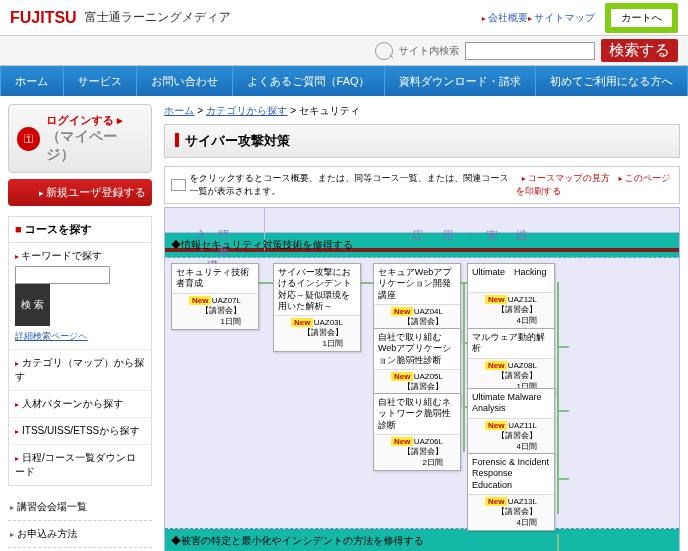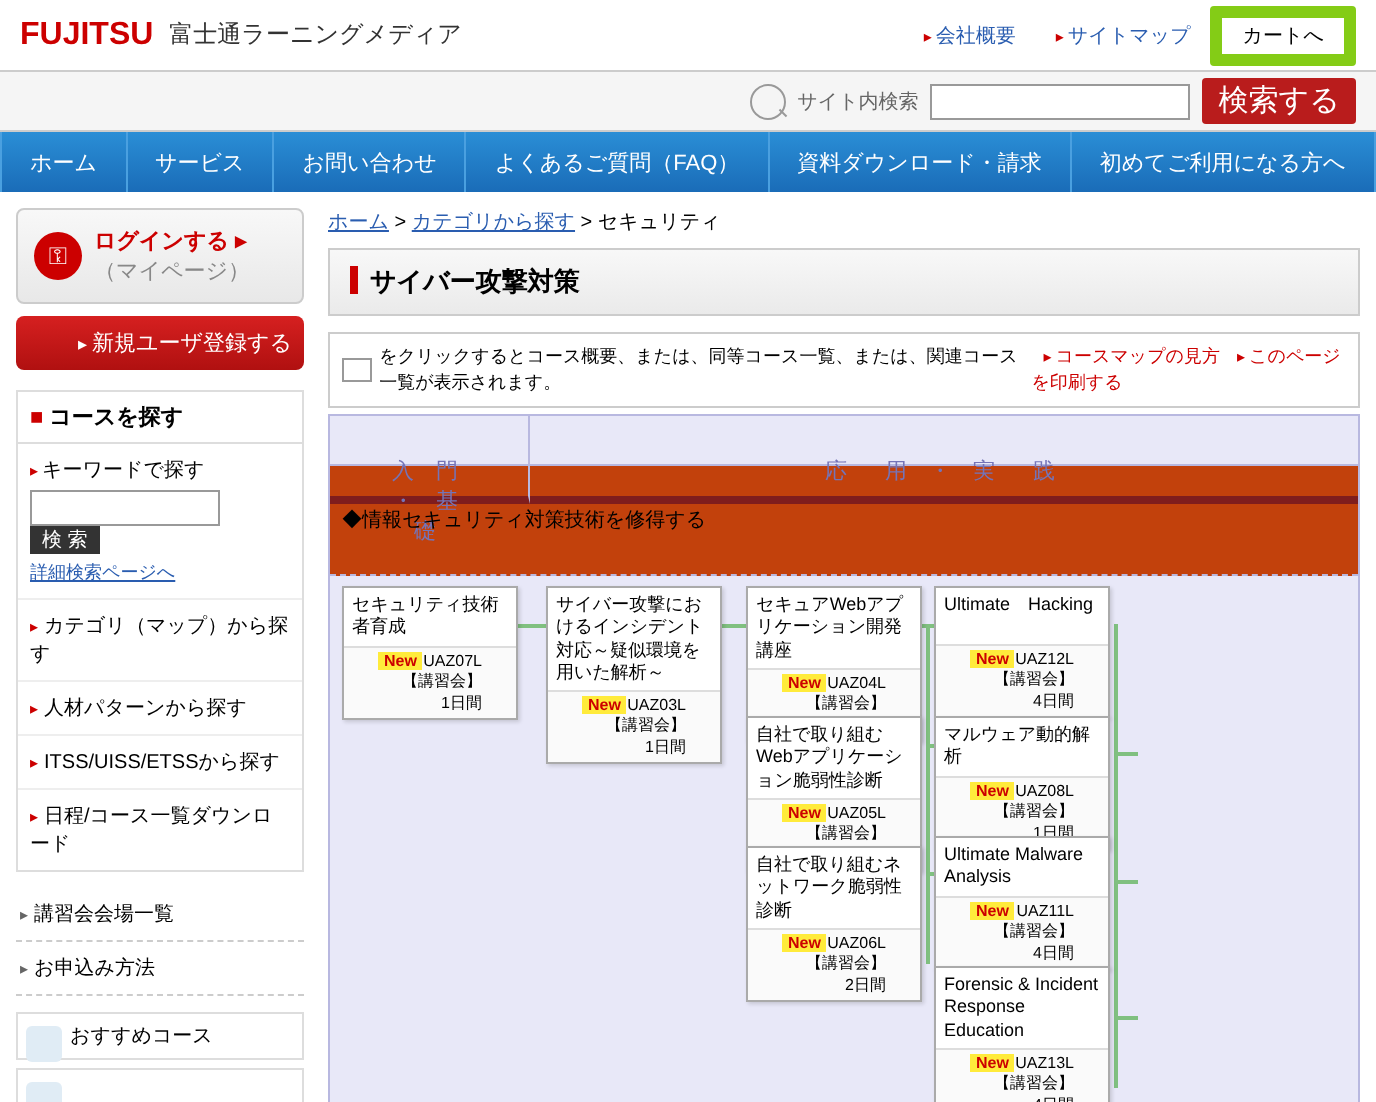--- a/index.html
+++ b/index.html
@@ -2,70 +2,70 @@
 <html><head>
 <meta charset="utf-8">
 <style>
 *{box-sizing:border-box;margin:0;padding:0;font-family:"Meiryo","MS PGothic",sans-serif}
 body{font-size:11px;background:#fff;width:688px}
 a{text-decoration:none;color:#2a5db0}
 .topbar{height:36px;padding:6px 10px;display:flex;justify-content:space-between;align-items:center;border-bottom:1px solid #ccc}
 .logo{display:flex;align-items:center;gap:8px}
 .logo-mark{color:#c00;font-weight:bold;font-size:16px;font-family:Arial}
 .logo-text{font-size:12px;color:#333}
-.toplinks{font-size:10px;display:flex;gap:20px}
+.toplinks{font-size:10px;display:flex;gap:0}
 .toplinks a::before{content:"▸";color:#c00;margin-right:2px;font-size:8px}
 .cart{border:6px solid #84cc16;padding:2px 10px;font-size:10px;border-radius:2px}
 .searchbar{height:30px;padding:3px 10px;display:flex;justify-content:flex-end;align-items:center;gap:6px;border-bottom:1px solid #ccc;background:#f5f5f5}
 .search-icon{width:18px;height:18px;border:1px solid #999;border-radius:50%;position:relative}
 .search-icon::after{content:"";position:absolute;width:5px;height:1px;background:#999;right:-2px;bottom:2px;transform:rotate(45deg)}
 .search-label{font-size:10px;color:#666}
 .search-input{width:130px;height:18px;border:1px solid #999;padding:0 4px;font-size:10px}
 .search-btn{background:#b91c1c;color:#fff;border:none;padding:2px 8px;font-size:15px;border-radius:2px}
 .nav{background:linear-gradient(#2a8ed6,#1a6cb8);height:30px;display:flex;color:#fff}
 .nav a{color:#fff;padding:8px 14px;font-size:11px;border-right:1px solid #4aa0e0}
 .nav a:first-child{border-left:1px solid #4aa0e0}
 .layout{display:flex}
 .sidebar{width:160px;padding:8px;flex-shrink:0}
 .login-btn{background:linear-gradient(#f8f8f8,#e8e8e8);border:1px solid #ccc;border-radius:4px;padding:8px 8px;display:flex;align-items:center;gap:6px;margin-bottom:6px}
 .key-icon{width:24px;height:24px;background:#c00;border-radius:50%;display:flex;align-items:center;justify-content:center;color:#fff;font-size:12px}
 .login-text{font-size:11px;color:#c00;font-weight:bold}
-.login-text .sub{font-size:11px;color:#888;font-weight:normal;display:block}
+.login-text .sub{font-size:14px;color:#888;font-weight:bold;display:block}
 .login-text .arrow{color:#c00}
 .regbtn{background:linear-gradient(#d62020,#b01010);color:#fff;padding:6px;border-radius:4px;text-align:right;font-size:11px;margin-bottom:10px}
 .regbtn::before{content:"▸ ";font-size:9px}
 .side-sec{border:1px solid #ddd;margin-bottom:8px}
 .side-h{background:#fff;padding:5px 6px;font-size:11px;font-weight:bold;border-bottom:1px solid #ddd}
 .side-h::before{content:"■";color:#c00;margin-right:3px}
 .side-body{padding:6px}
 .side-body label{display:block;font-size:10px;margin-bottom:3px}
 .side-body label::before{content:"▸";color:#c00;margin-right:2px;font-size:8px}
 .kw-input{width:95px;height:18px;border:1px solid #999;font-size:10px}
-.kw-btn{background:#333;color:#fff;border:none;font-size:10px;padding:0 6px}
+.kw-btn{background:#333;color:#fff;border:none;font-size:10px;padding:14px 6px}
 .detail-link{font-size:9px;color:#2a5db0;text-decoration:underline}
 .side-link{padding:6px;font-size:10px;border-top:1px solid #eee;cursor:pointer}
 .side-link::before{content:"▸";color:#c00;margin-right:3px;font-size:8px}
 .flat-link{padding:6px 2px;font-size:10px;border-bottom:1px dashed #ccc}
 .flat-link::before{content:"▸";color:#666;margin-right:3px;font-size:8px}
 .promo{border:1px solid #ddd;padding:3px 3px 3px 26px;font-size:10px;margin-bottom:4px;position:relative;height:24px;display:flex;align-items:center}
 .promo::before{content:"";position:absolute;left:4px;top:6px;width:18px;height:18px;background:#e0ecf5;border-radius:3px}
 .main{flex:1;padding:8px 8px 8px 4px;overflow:hidden}
 .bc{font-size:10px;margin-bottom:6px}
 .bc a{text-decoration:underline}
 .title{border:1px solid #ccc;background:linear-gradient(#f8f8f8,#eaeaea);padding:7px 10px;font-size:13px;font-weight:bold;margin-bottom:8px}
 .title::before{content:"";display:inline-block;width:4px;height:14px;background:#c00;margin-right:6px;vertical-align:-2px}
 .instr{border:1px solid #ccc;padding:5px 6px;font-size:9px;display:flex;align-items:center;gap:4px;margin-bottom:3px}
 .instr .box{width:18px;height:12px;border:1px solid #999;background:#fff}
 .instr .rlinks{margin-left:auto;color:#c00}
 .instr .rlinks span::before{content:"▸";margin:0 2px 0 6px;font-size:8px}
 .map{background:#e8e8f8;border:1px solid #b8b8e0;position:relative;min-height:420px;overflow:hidden}
 .map-head{display:flex;height:24px}
 .map-head div{flex:1;text-align:center;font-size:11px;color:#7474b8;padding:20px;letter-spacing:4px;border-bottom:4px solid #7f1d1d}
 .map-head div:first-child{flex:0 0 100px;border-right:1px solid #b8b8e0}
-.sec-label{background:#c2410c;padding:20px 6px;font-size:10px;margin-top:0;border-bottom:1px dashed #b8b8e0;border-top:1px solid #b8b8e0}
+.sec-label{background:#14b8a6;padding:5px 6px;font-size:10px;margin-top:0;border-bottom:1px dashed #b8b8e0;border-top:1px solid #b8b8e0}
 .sec-label::before{content:"◆"}
 .cards{position:relative;height:270px}
 .card{position:absolute;width:88px;background:#fff;border:1px solid #aaa;font-size:9px;box-shadow:1px 1px 2px rgba(0,0,0,0.15)}
 .card-t{padding:3px 4px;min-height:28px;line-height:1.25}
 .card-f{border-top:1px solid #ddd;padding:2px 17px;text-align:right;font-size:8px;background:#fafafa}
 .card-f .new{float:left;background:#ffeb3b;color:#c00;padding:0 3px;font-weight:bold}
 .conn{position:absolute;background:#80c080}
 .sec2{border-top:1px dashed #7474b8;padding-bottom:60px}
 </style>
 </head>

